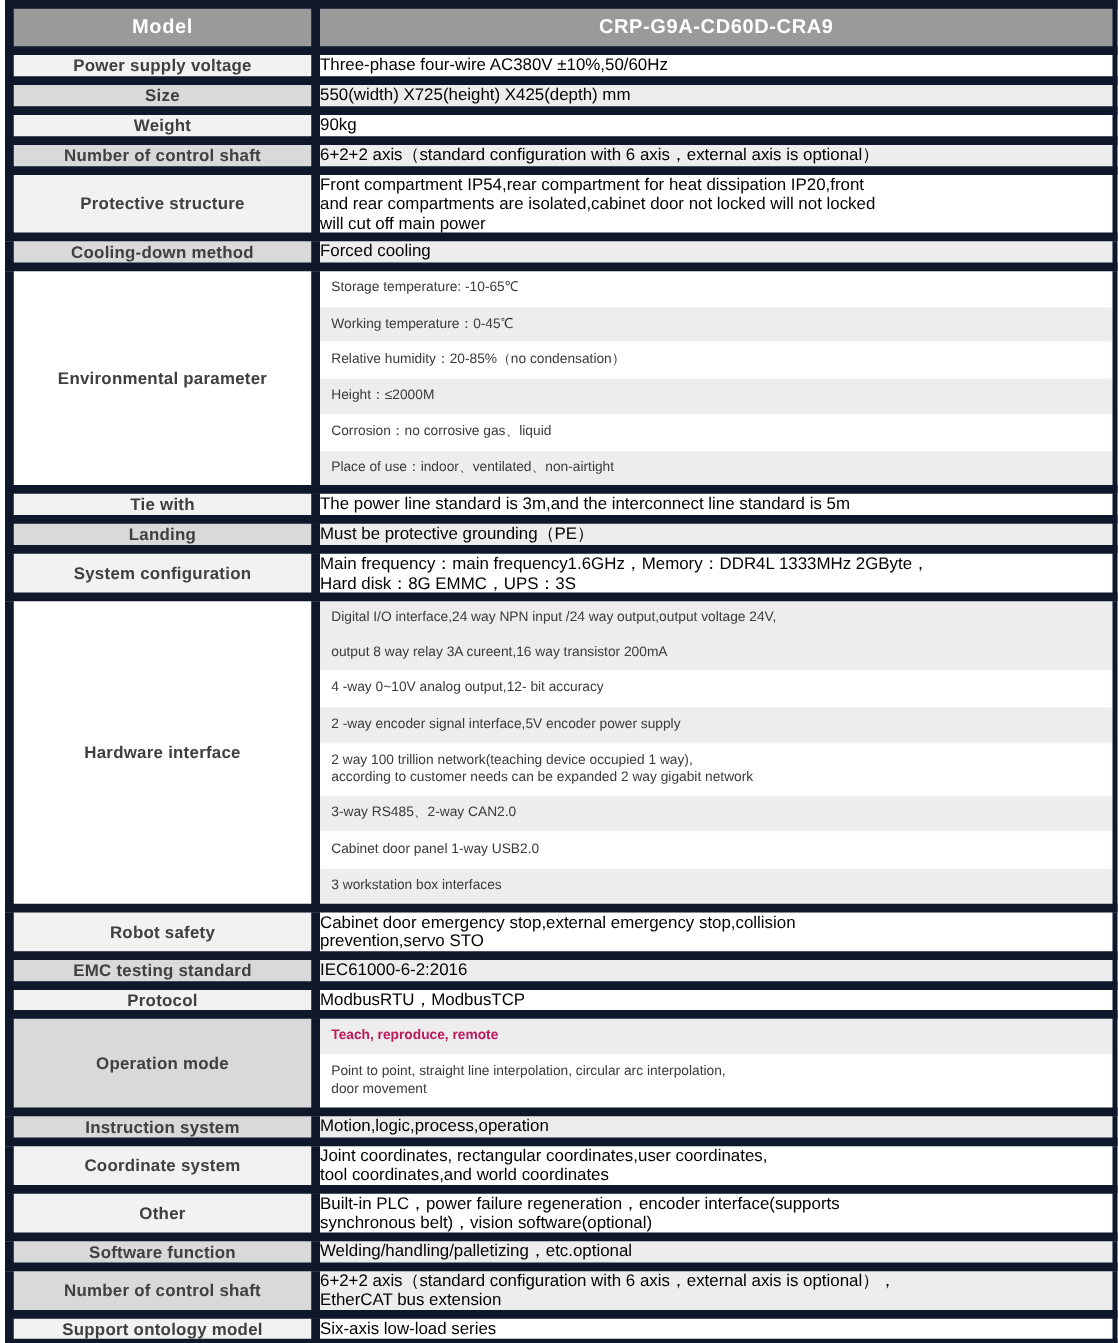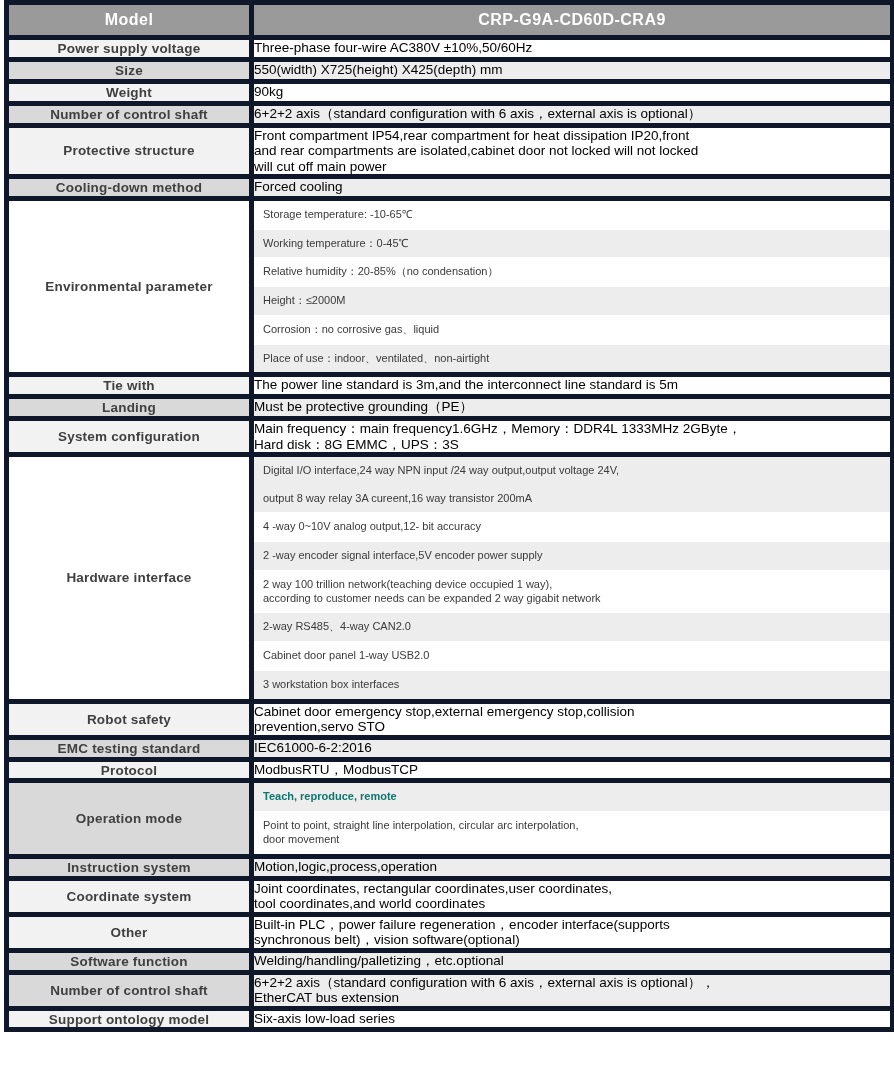--- a/index.html
+++ b/index.html
@@ -18,21 +18,21 @@
     box-sizing: border-box;
     padding: 0 4px 4px 4px;
   }
   table.spec {
     border-collapse: collapse;
     width: 886px;
     table-layout: fixed;
   }
   table.spec td {
     vertical-align: middle;
-    border: 5px solid #0f172a;
+    border: 7px solid #0f172a;
     padding: 0;
   }
   
   .hdr-left, .hdr-right {
     background: #9a9a9a;
     color: #ffffff;
     font-weight: bold;
     text-align: center;
     font-size: 16px;
     letter-spacing: 0.5px;
@@ -166,21 +166,21 @@
         <td class="lbl plain">Hardware interface</td>
         <td style="padding:0">
           <div class="stack">
             <div class="grey nowrapline">Digital I/O interface,24 way NPN input /24 way output,output voltage 24V,
 
 output 8 way relay 3A cureent,16 way transistor 200mA</div>
             <div class="white">4 -way 0~10V analog output,12- bit accuracy</div>
             <div class="grey">2 -way encoder signal interface,5V encoder power supply</div>
             <div class="white nowrapline tight">2 way 100 trillion network(teaching device occupied 1 way),
 according to customer needs can be expanded 2 way gigabit network</div>
-            <div class="grey">2-way RS485、4-way CAN2.0</div>
+            <div class="grey">3-way RS485、2-way CAN2.0</div>
             <div class="white">Cabinet door panel 1-way USB2.0</div>
             <div class="grey">3 workstation box interfaces</div>
           </div>
         </td>
       </tr>
 
       <tr>
         <td class="lbl white">Robot safety</td>
         <td class="val white nowrapline tight">Cabinet door emergency stop,external emergency stop,collision
 prevention,servo STO</td>
@@ -193,21 +193,21 @@
 
       <tr>
         <td class="lbl white">Protocol</td>
         <td class="val white">ModbusRTU，ModbusTCP</td>
       </tr>
 
       <tr>
         <td class="lbl grey">Operation mode</td>
         <td style="padding:0">
           <div class="stack">
-            <div class="grey" style="font-weight:bold;color:#0f766e">Teach, reproduce, remote</div>
+            <div class="grey" style="font-weight:bold;color:#be185d">Teach, reproduce, remote</div>
             <div class="white nowrapline tight">Point to point, straight line interpolation, circular arc interpolation,
 door movement</div>
           </div>
         </td>
       </tr>
 
       <tr>
         <td class="lbl grey">Instruction system</td>
         <td class="val grey">Motion,logic,process,operation</td>
       </tr>

